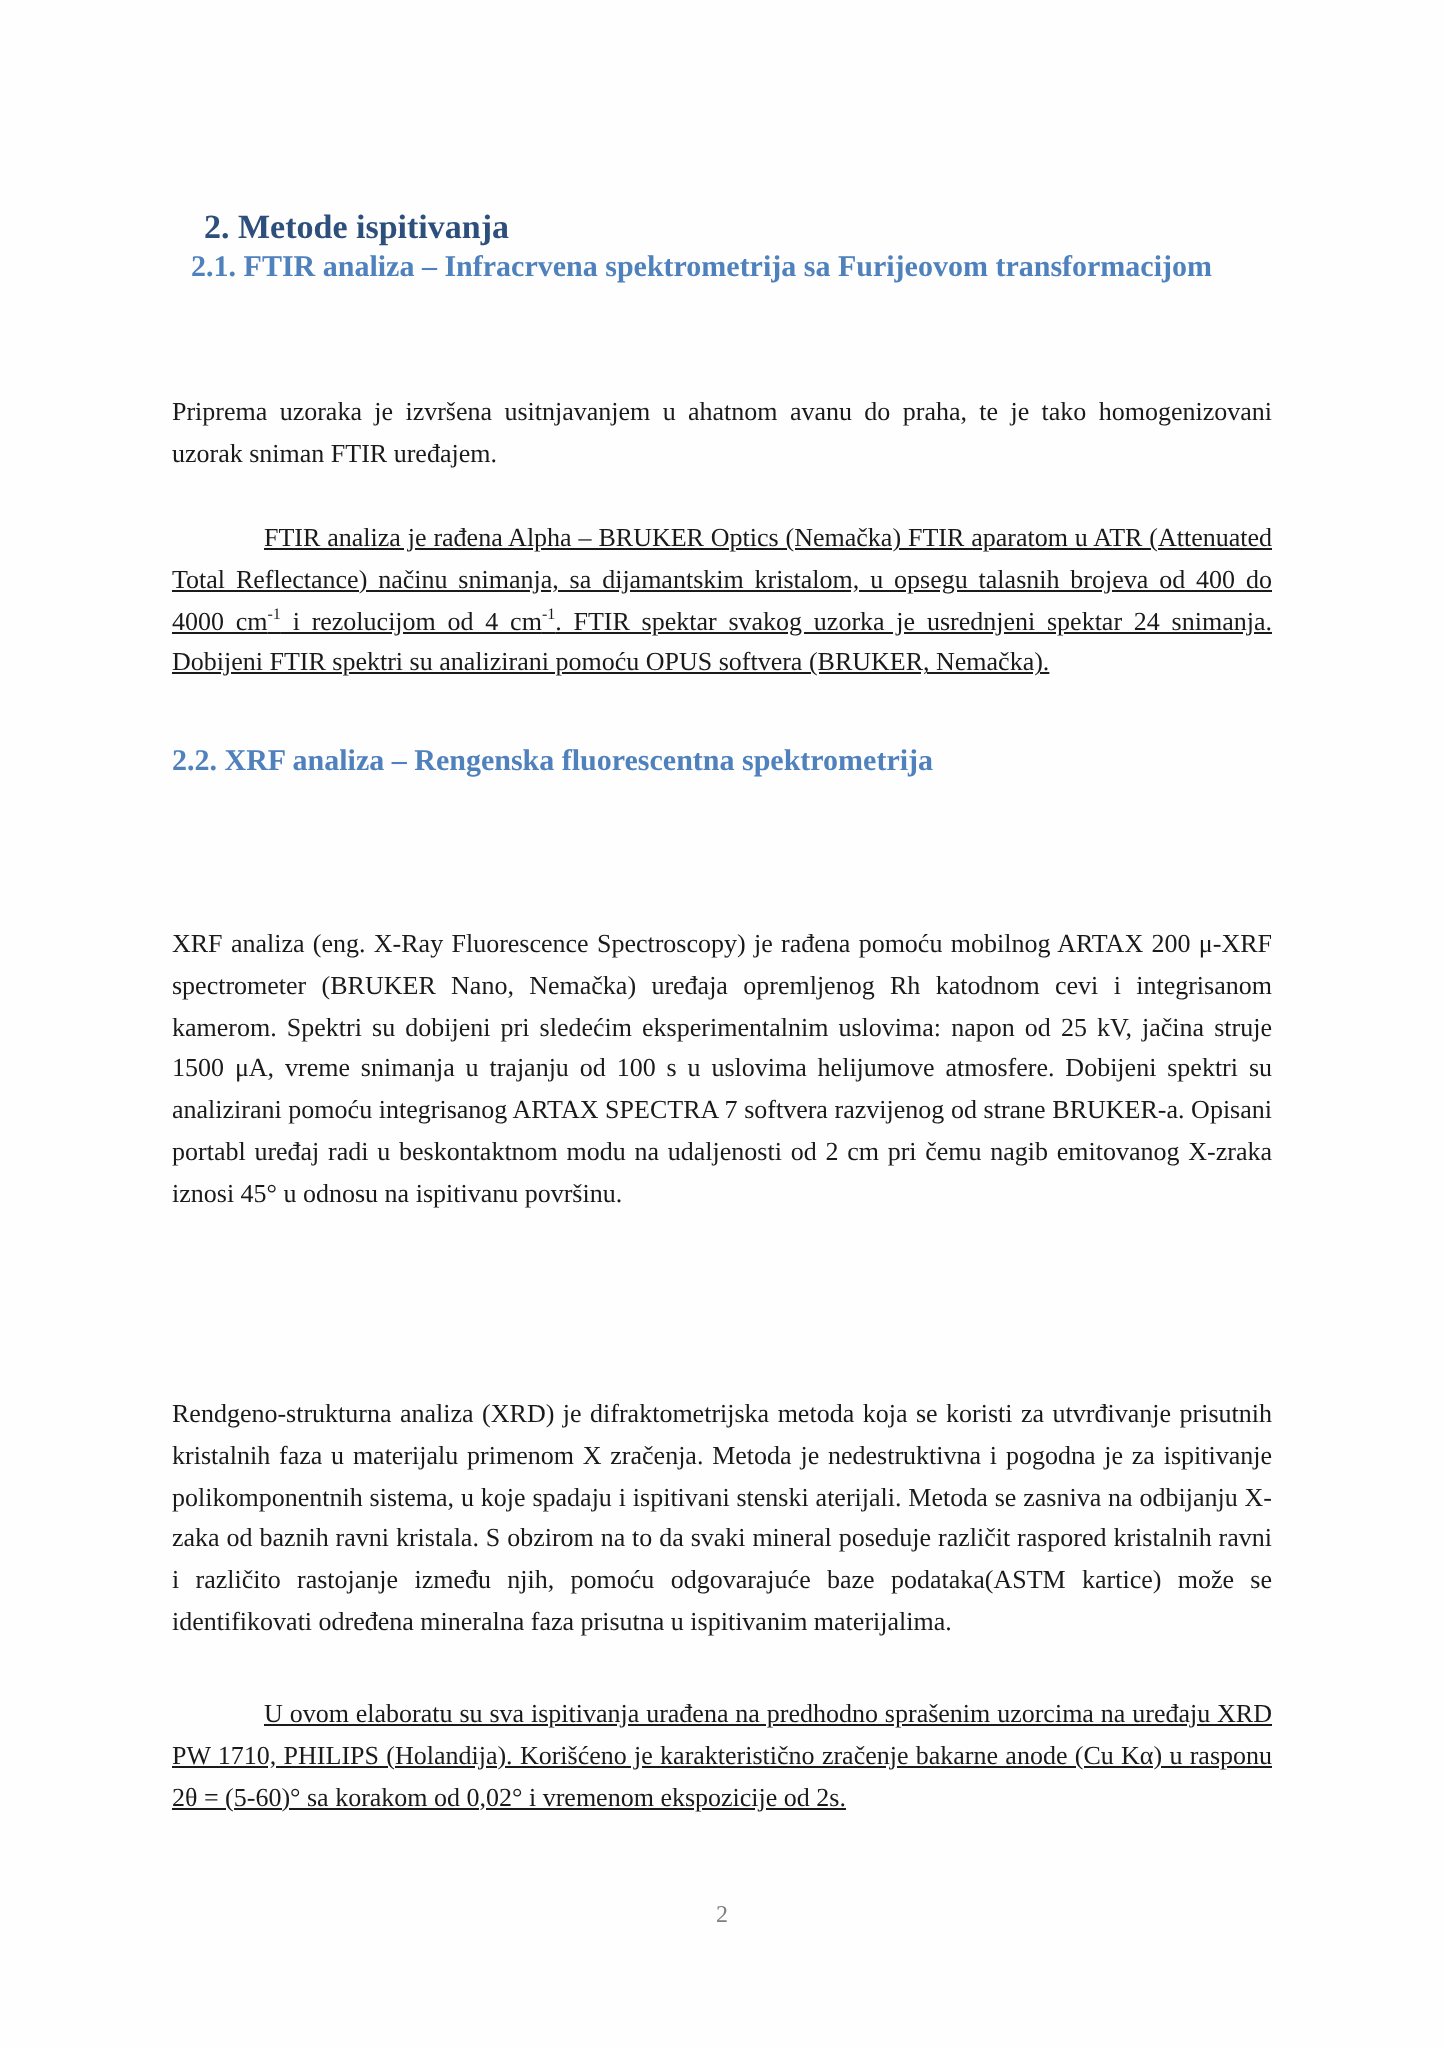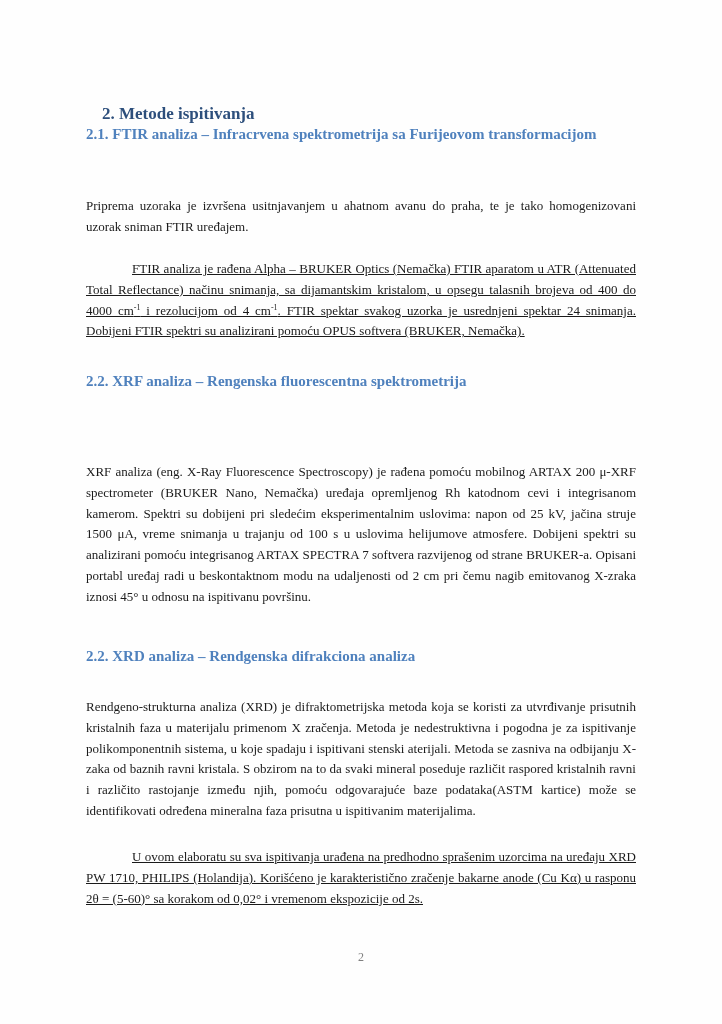--- a/index.html
+++ b/index.html
@@ -9,21 +9,21 @@
   h1 { position: absolute; left: 86px; top: 88px; margin: 16px; font-size: 17px; font-weight: bold;
        color: #2d4f7c; font-family: "Liberation Serif", "DejaVu Serif", serif; letter-spacing: 0; }
   h2 { position: absolute; left: 86px; margin: 0; font-size: 15px; font-weight: bold; color: #4f81bd;
        font-family: "Liberation Serif", "DejaVu Serif", serif; line-height: 22px; width: 520px; }
   p { position: absolute; left: 86px; width: 550px; margin: 0; font-size: 13px; line-height: 20.8px;
       text-align: justify; font-family: "Liberation Serif", "DejaVu Serif", serif; }
   p.indent { text-indent: 46px; text-decoration: underline; }
   sup { font-size: 8px; line-height: 0; vertical-align: super; }
   .pagenum { position: absolute; top: 950px; left: 0; width: 722px; text-align: center;
              font-size: 12px; color: #7f7f7f; font-family: "Liberation Serif", serif; }
-  #h-ftir { top: 123px; }
+  #h-ftir { top: 123px; text-align: right; }
   #p-ftir-1 { top: 196px; }
   #p-ftir-2 { top: 259px; }
   #h-xrf { top: 370px; }
   #p-xrf-1 { top: 462px; }
   #h-xrd { top: 645px; }
   #p-xrd-1 { top: 697px; }
   #p-xrd-2 { top: 847px; }
 </style>
 </head>
 <body>
@@ -35,21 +35,20 @@
   <h2 id="h-ftir">2.1. FTIR analiza – Infracrvena spektrometrija sa Furijeovom transformacijom</h2>
 
   <p id="p-ftir-1">Priprema uzoraka je izvršena usitnjavanjem u ahatnom avanu do praha, te je tako homogenizovani uzorak sniman FTIR uređajem.</p>
 
   <p id="p-ftir-2" class="indent"><span>FTIR analiza je rađena Alpha – BRUKER Optics (Nemačka) FTIR aparatom u ATR (Attenuated Total Reflectance) načinu snimanja, sa dijamantskim kristalom, u opsegu talasnih brojeva od 400 do 4000 cm</span><sup>-1</sup><span> i rezolucijom od 4 cm</span><sup>-1</sup><span>. FTIR spektar svakog uzorka je usrednjeni spektar 24 snimanja. Dobijeni FTIR spektri su analizirani pomoću OPUS softvera (BRUKER, Nemačka).</span></p>
 
   <h2 id="h-xrf">2.2. XRF analiza – Rengenska fluorescentna spektrometrija</h2>
 
   <p id="p-xrf-1">XRF analiza (eng. X-Ray Fluorescence Spectroscopy) je rađena pomoću mobilnog ARTAX 200 μ-XRF spectrometer (BRUKER Nano, Nemačka) uređaja opremljenog Rh katodnom cevi i integrisanom kamerom. Spektri su dobijeni pri sledećim eksperimentalnim uslovima: napon od 25 kV, jačina struje 1500 μA, vreme snimanja u trajanju od 100 s u uslovima helijumove atmosfere. Dobijeni spektri su analizirani pomoću integrisanog ARTAX SPECTRA 7 softvera razvijenog od strane BRUKER-a. Opisani portabl uređaj radi u beskontaktnom modu na udaljenosti od 2 cm pri čemu nagib emitovanog X-zraka iznosi 45° u odnosu na ispitivanu površinu.</p>
 
-  <h2 id="h-xrd">2.2. XRD analiza – Rendgenska difrakciona analiza</h2>
 
   <p id="p-xrd-1">Rendgeno-strukturna analiza (XRD) je difraktometrijska metoda koja se koristi za utvrđivanje prisutnih kristalnih faza u materijalu primenom X zračenja. Metoda je nedestruktivna i pogodna je za ispitivanje polikomponentnih sistema, u koje spadaju i ispitivani stenski aterijali. Metoda se zasniva na odbijanju X-zaka od baznih ravni kristala. S obzirom na to da svaki mineral poseduje različit raspored kristalnih ravni i različito rastojanje između njih, pomoću odgovarajuće baze podataka(ASTM kartice) može se identifikovati određena mineralna faza prisutna u ispitivanim materijalima.</p>
 
   <p id="p-xrd-2" class="indent">U ovom elaboratu su sva ispitivanja urađena na predhodno sprašenim uzorcima na uređaju XRD PW 1710, PHILIPS (Holandija). Korišćeno je karakteristično zračenje bakarne anode (Cu Kα) u rasponu 2θ = (5-60)° sa korakom od 0,02° i vremenom ekspozicije od 2s.</p>
 
   <div class="pagenum">2</div>
 
 </div>
 
 </body></html>

